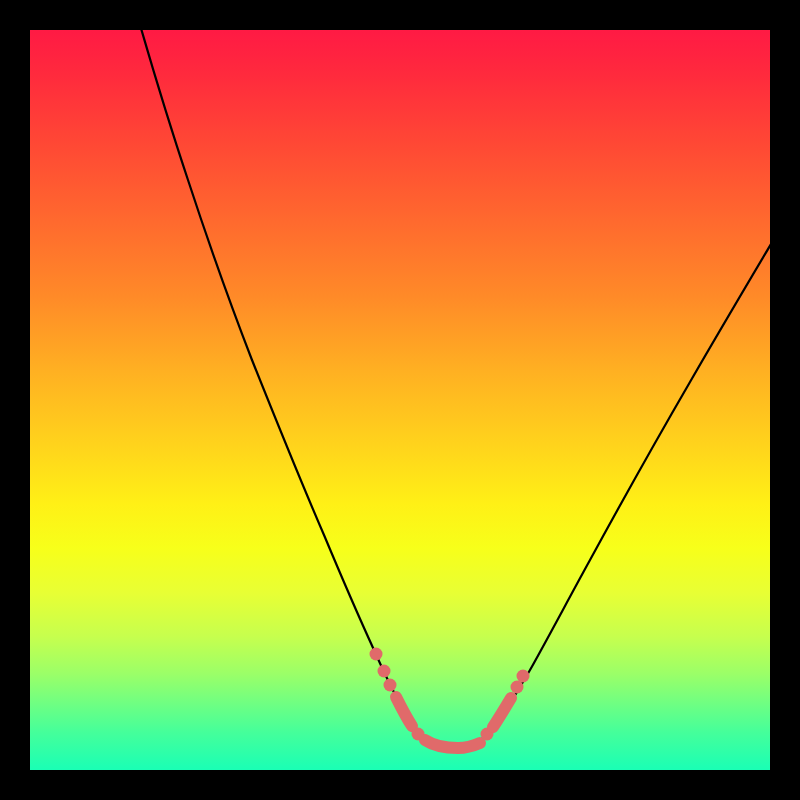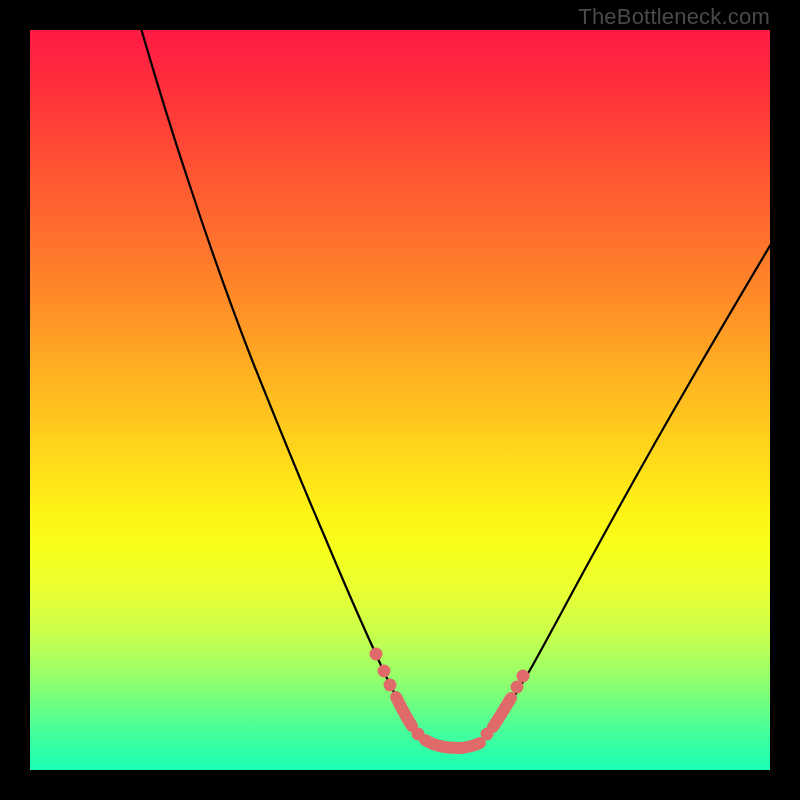--- a/index.html
+++ b/index.html
@@ -75,21 +75,20 @@
   }
   .curve circle.bead-dot {
     fill: #e06a6a;
     stroke: none;
   }
 </style>
 </head>
 <body>
 
 <div class="frame">
-  <div class="watermark">TheBottleneck.com</div>
 
   <div class="plot-area">
     <svg class="curve" viewBox="0 0 740 740" preserveAspectRatio="none">
 
       <path class="main" d="M 104 -26
                C 120 30, 138 90, 158 150
                C 176 205, 198 268, 222 330
                C 244 385, 268 445, 294 505
                C 312 548, 328 585, 344 620
                C 352 638, 360 655, 368 670

